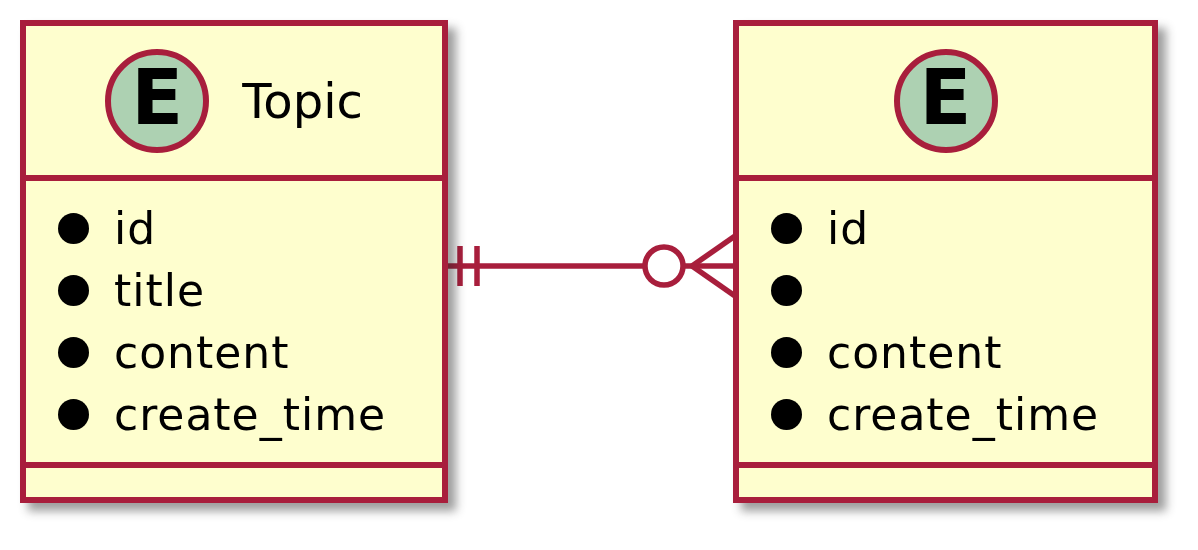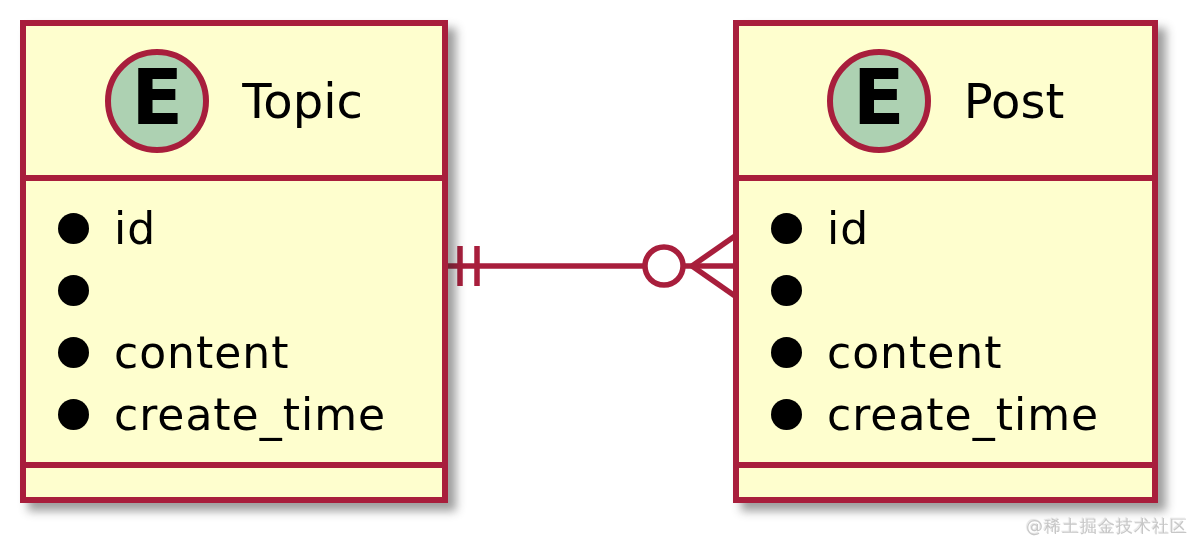--- a/index.html
+++ b/index.html
@@ -141,40 +141,40 @@
       <span class="ename">Topic</span>
     </div>
     <div class="divider"></div>
     <div class="fields">
       <div class="field-row">
         <span class="bullet"></span>
         <span class="field-label">id</span>
       </div>
       <div class="field-row">
         <span class="bullet"></span>
+        <span class="field-label">title</span>
       </div>
       <div class="field-row">
         <span class="bullet"></span>
         <span class="field-label">content</span>
       </div>
       <div class="field-row">
         <span class="bullet"></span>
         <span class="field-label">create_time</span>
       </div>
     </div>
     <div class="divider"></div>
     <div class="empty-compartment"></div>
   </div>
 
   <div class="entity post">
     <div class="title-compartment">
       <span class="ecircle">
         <span class="eletter">E</span>
       </span>
-      <span class="ename">Post</span>
     </div>
     <div class="divider"></div>
     <div class="fields">
       <div class="field-row">
         <span class="bullet"></span>
         <span class="field-label">id</span>
       </div>
       <div class="field-row">
         <span class="bullet"></span>
       </div>
@@ -184,15 +184,14 @@
       </div>
       <div class="field-row">
         <span class="bullet"></span>
         <span class="field-label">create_time</span>
       </div>
     </div>
     <div class="divider"></div>
     <div class="empty-compartment"></div>
   </div>
 
-  <div class="watermark">@稀土掘金技术社区</div>
 
 </div>
 
 </body></html>

